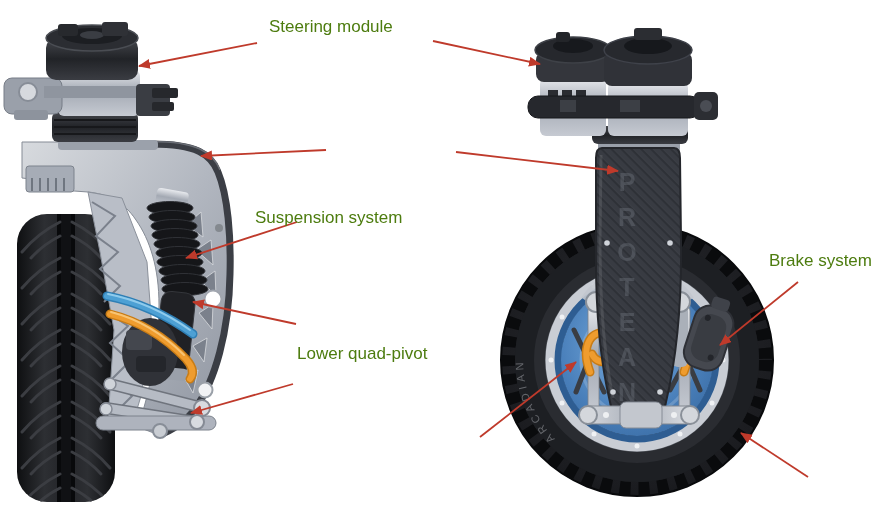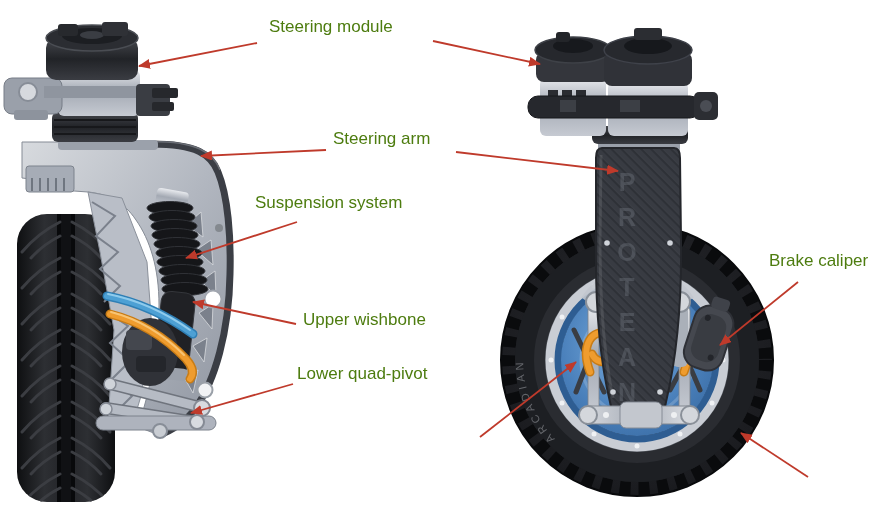--- a/index.html
+++ b/index.html
@@ -332,23 +332,21 @@
     <line x1="297" y1="222" x2="186" y2="258" marker-end="url(#arrowHead)"></line>
     <line x1="296" y1="324" x2="193" y2="302" marker-end="url(#arrowHead)"></line>
     <line x1="293" y1="384" x2="191" y2="413" marker-end="url(#arrowHead)"></line>
     <line x1="480" y1="437" x2="576" y2="362" marker-end="url(#arrowHead)"></line>
     <line x1="798" y1="282" x2="720" y2="345" marker-end="url(#arrowHead)"></line>
     <line x1="808" y1="477" x2="741" y2="433" marker-end="url(#arrowHead)"></line>
   </g>
 </svg>
 
 <div class="label" style="left:269px;top:17px">Steering module</div>
-<div class="label" style="left:333px;top:129px">Steering arm</div>
-<div class="label" style="left:255px;top:193px">Suspension system</div>
-<div class="label" style="left:303px;top:310px">Upper wishbone</div>
-<div class="label" style="left:297px;top:364px">
+<div class="label" style="left:255px;top:208px">Suspension system</div>
+<div class="label" style="left:297px;top:344px">
   <span class="line">Lower quad-pivot</span>
 </div>
-<div class="label" style="left:769px;top:251px">Brake caliper</div>
+<div class="label" style="left:769px;top:251px">Brake system</div>
 
 <div class="emboss-vertical">PROTEAN</div>
 
 </div>
 
 </body></html>

